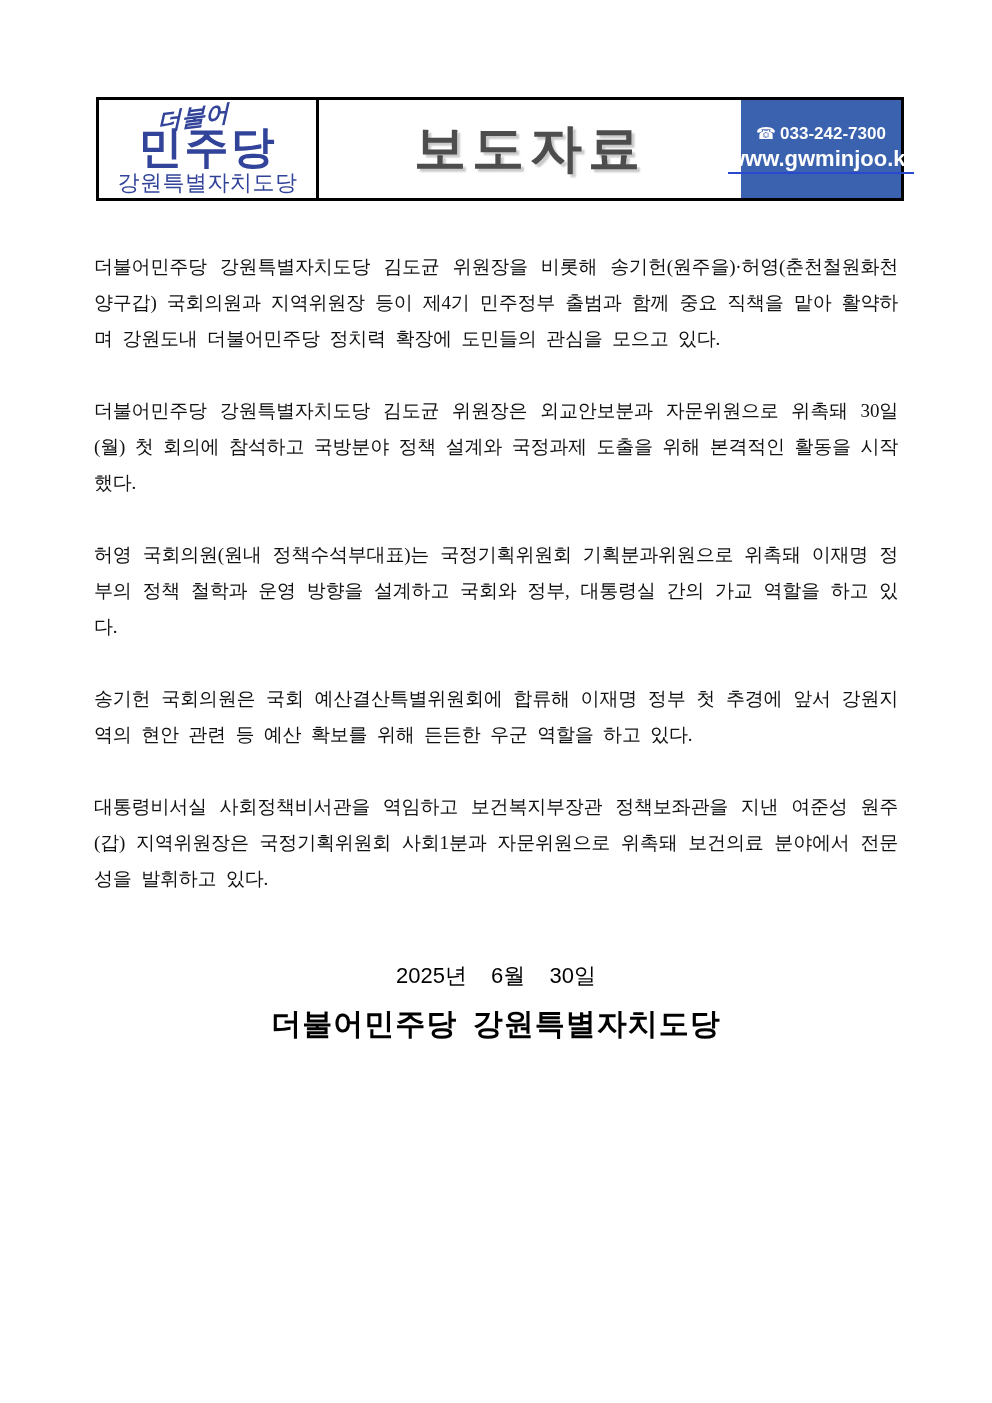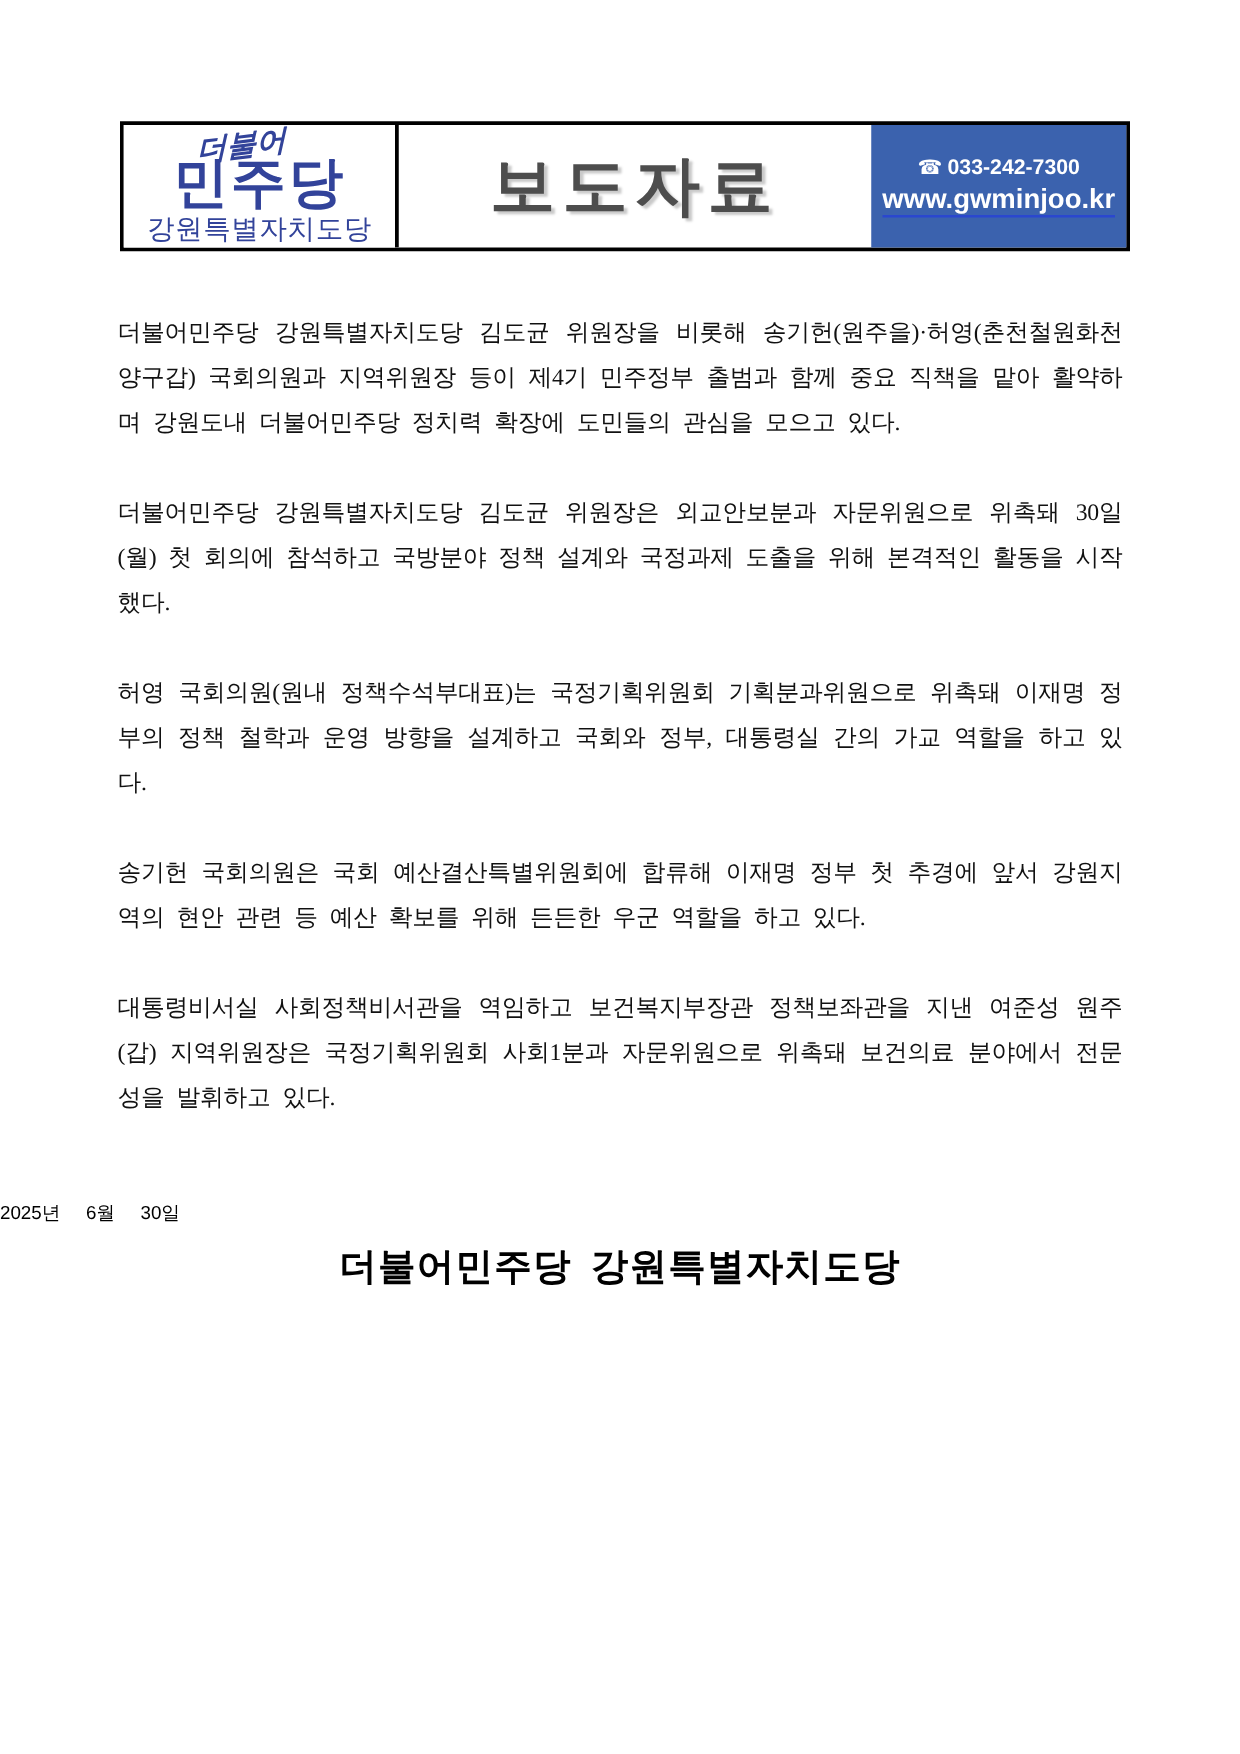--- a/index.html
+++ b/index.html
@@ -63,21 +63,21 @@
   }
   .doc-type {
     font-family: "Liberation Sans", "DejaVu Sans", sans-serif;
     font-weight: 800;
     font-size: 52px;
     letter-spacing: 6px;
     color: #4d4d4d;
     text-shadow: 3px 3px 2px #c9c9c9;
   }
   .contact-cell {
-    width: 204px;
+    width: 160px;
     background: #3b62ae;
     color: #ffffff;
     display: flex; flex-direction: column;
     align-items: center; justify-content: center;
     font-family: "Liberation Sans", "DejaVu Sans", sans-serif;
     font-weight: bold;
     gap: 2px;
   }
   .contact-phone { font-size: 17px; white-space: nowrap; }
   .contact-phone .phone-icon { font-size: 16px; margin-right: 4px; }
@@ -112,22 +112,23 @@
     text-align: justify;
     word-spacing: 5px;
     letter-spacing: -0.2px;
     margin: 0 0 36px 0;
     color: #111111;
   }
 
   
   .release-date {
     margin-top: 64px;
+    text-align: center;
     font-family: "Liberation Sans", "DejaVu Sans", sans-serif;
-    font-size: 15px;
+    font-size: 22px;
     color: #000000;
     white-space: pre-wrap;
     word-spacing: 6px;
   }
   .signature {
     margin-top: 13px;
     text-align: center;
     font-family: "Liberation Sans", "DejaVu Sans", sans-serif;
     font-weight: 800;
     font-size: 30px;

